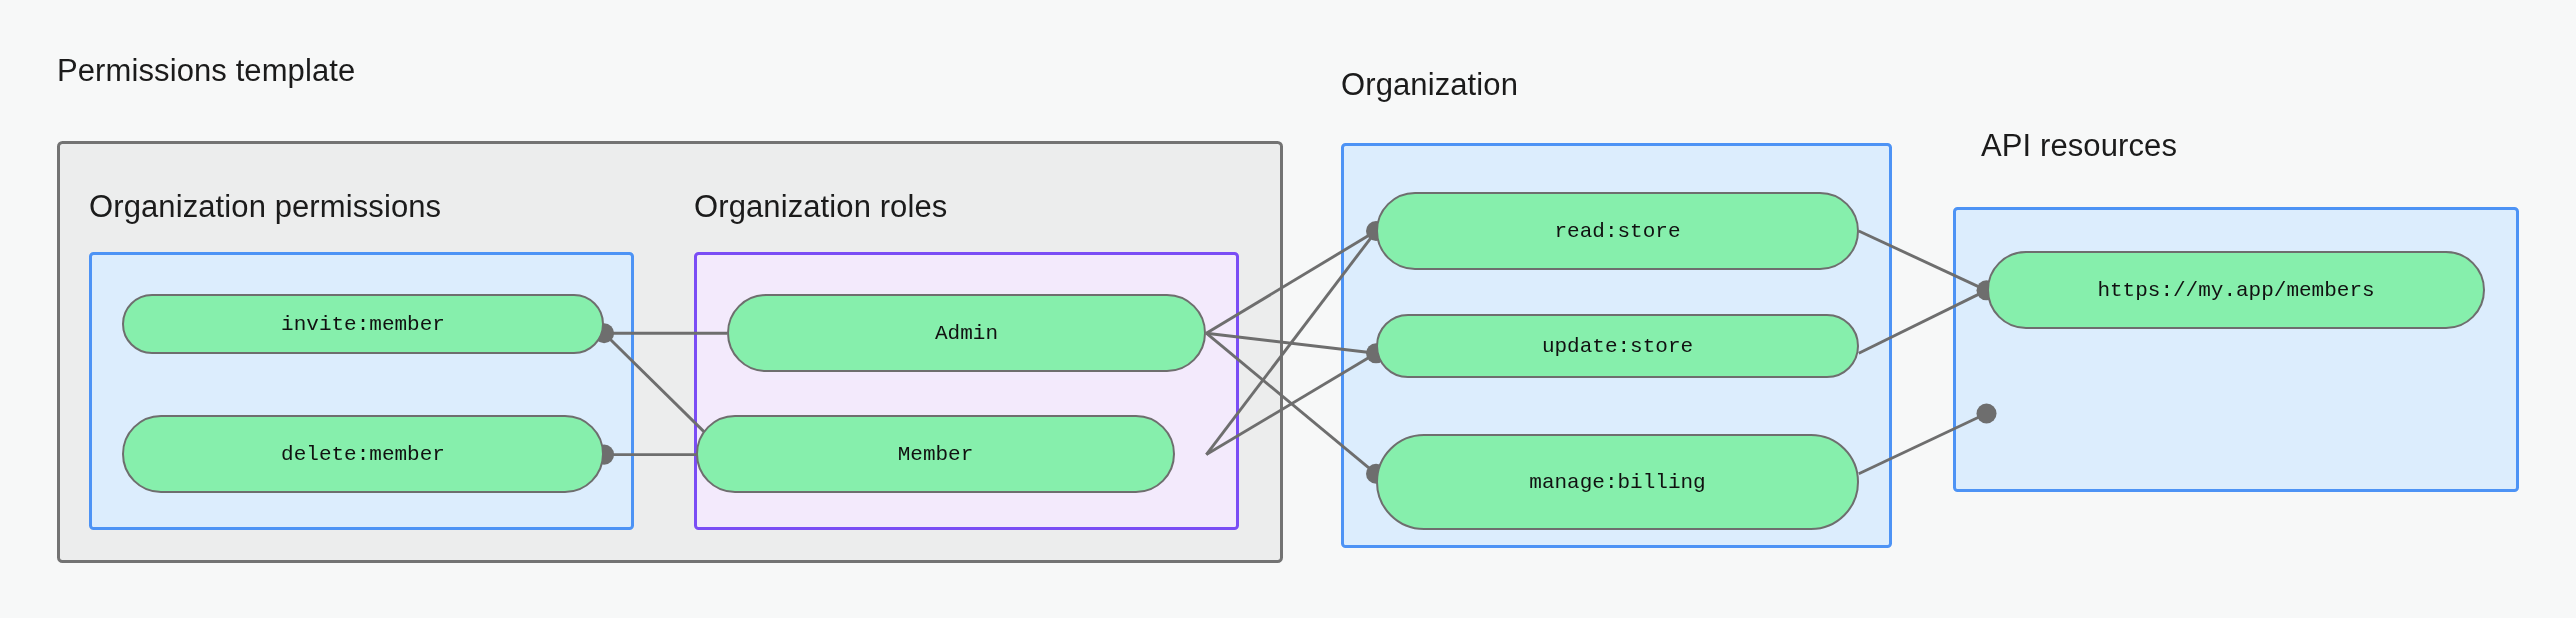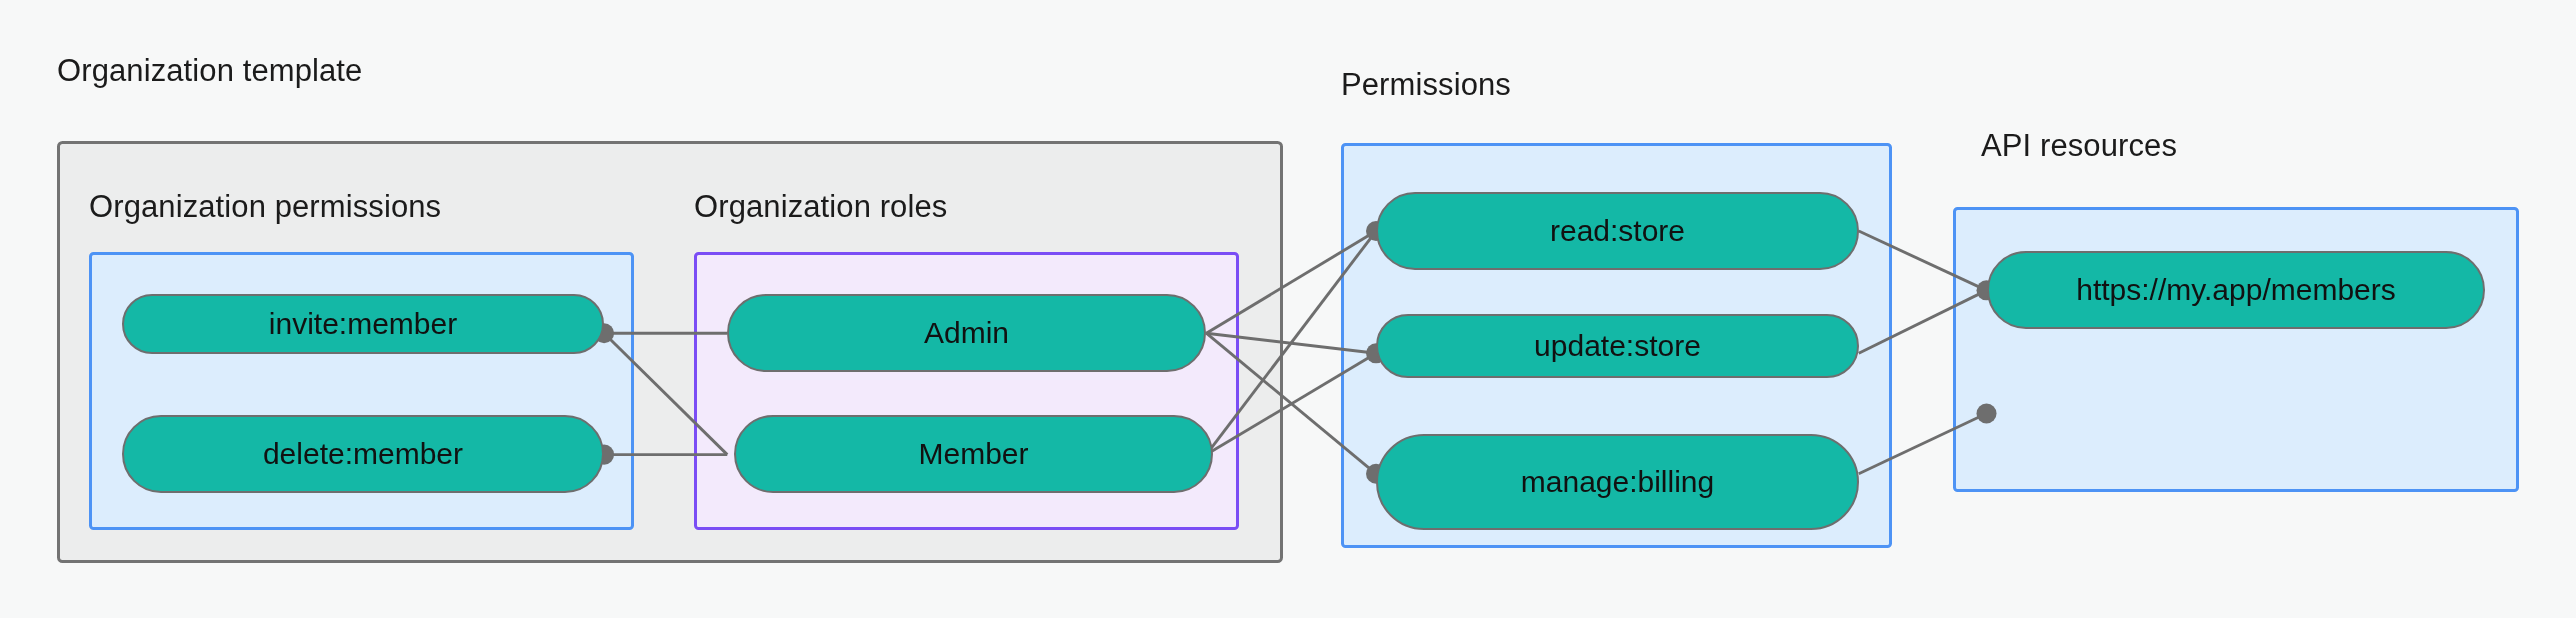--- a/index.html
+++ b/index.html
@@ -48,50 +48,51 @@
   }
   .box-purple {
     position: absolute;
     background: #f3eafc;
     border: 3.7px solid #7a4df5;
     border-radius: 4.6px;
     box-sizing: border-box;
   }
   .pill {
     position: absolute;
-    background: #14b8a6;
+    background: #86efac;
     border: 2.7px solid #6e6e6e;
     border-radius: 912px;
     box-sizing: border-box;
     display: flex;
     align-items: center;
     justify-content: center;
-    font-size: 30px;
+    font-size: 21px;
     color: #111111;
     white-space: nowrap;
+    font-family: Liberation Mono, monospace;
   }
   svg.edges {
     position: absolute;
     left: 0;
     top: 0;
     width: 2576px;
     height: 619px;
     pointer-events: none;
   }
   svg.edges line { stroke: #6e6e6e; stroke-width: 3.2; }
   svg.edges circle { fill: #6e6e6e; }
 </style>
 </head>
 <body>
 
 <div id="canvas">
 
-  <div class="group-title" style="left:57px; top:53px;">Organization template</div>
+  <div class="group-title" style="left:57px; top:53px;">Permissions template</div>
 
-  <div class="group-title" style="left:1341px; top:67px;">Permissions</div>
+  <div class="group-title" style="left:1341px; top:67px;">Organization</div>
 
   <div class="group-title" style="left:1953px; top:128px;margin-left:28px;">API resources</div>
 
   <div class="outer-box" style="left:57px; top:141px; width:1226px; height:422px;"></div>
 
   <div class="sub-title" style="left:89px; top:171px;">Organization permissions</div>
 
   <div class="sub-title" style="left:694px; top:171px;">Organization roles</div>
 
   <div class="box-blue" style="left:89px; top:252px; width:545px; height:278px;"></div>
@@ -126,21 +127,21 @@
     <circle cx="2177" cy="318" r="11"></circle>
     <circle cx="2177" cy="453" r="11"></circle>
   </svg>
 
   <div class="pill" style="left:122px; top:294px; width:482px; height:60px;">invite:member</div>
 
   <div class="pill" style="left:727px; top:294px; width:479px; height:78px;">Admin</div>
 
   <div class="pill" style="left:122px; top:415px; width:482px; height:78px;">delete:member</div>
 
-  <div class="pill" style="left:734px; top:415px; width:479px; height:78px;">Member</div>
+  <div class="pill" style="left:696px; top:415px; width:479px; height:78px;">Member</div>
 
   <div class="pill" style="left:1376px; top:192px; width:483px; height:78px;">read:store</div>
 
   <div class="pill" style="left:1376px; top:314px; width:483px; height:64px;">update:store</div>
 
   <div class="pill" style="left:1376px; top:434px; width:483px; height:96px;">manage:billing</div>
 
   <div class="pill" style="left:1987px; top:251px; width:498px; height:78px;">https://my.app/members</div>
 
 

